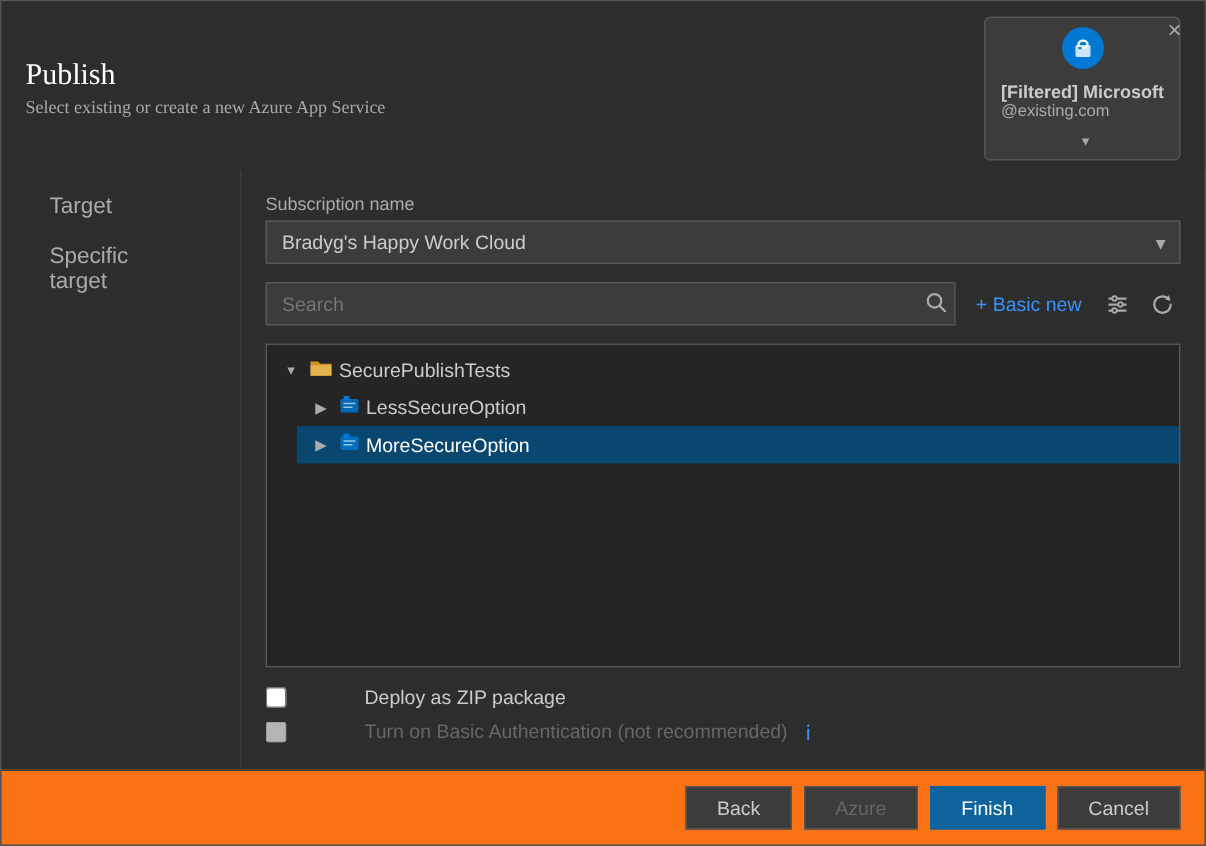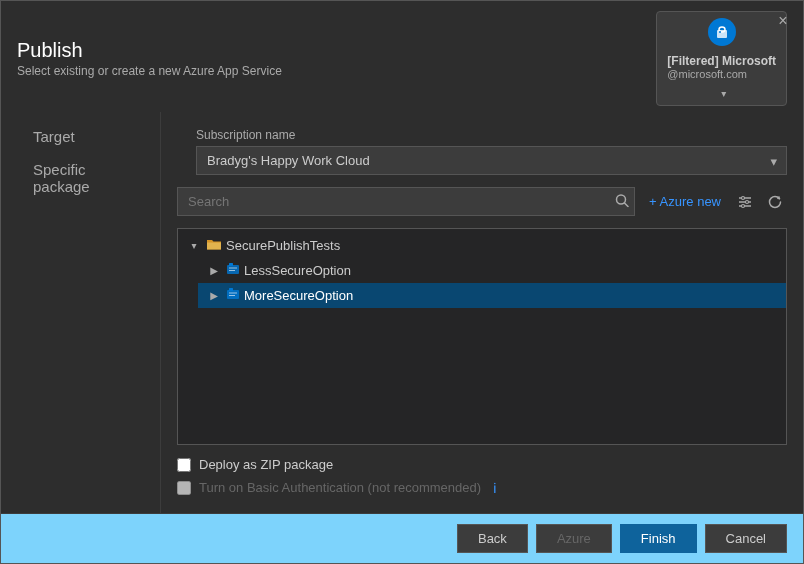--- a/index.html
+++ b/index.html
@@ -26,20 +26,21 @@
     .title-bar {
       display: flex;
       align-items: center;
       justify-content: space-between;
       padding: 10px 16px 6px 16px;
       background: #2d2d2d;
     }
     .title-left {
       display: flex;
       flex-direction: column;
+      font-family: Liberation Serif, serif;
     }
     .title-text {
       font-size: 20px;
       font-weight: 400;
       color: #ffffff;
     }
     .subtitle-text {
       font-size: 12px;
       color: #aaaaaa;
       margin-top: 2px;
@@ -125,21 +126,20 @@
       padding: 16px;
       display: flex;
       flex-direction: column;
       gap: 12px;
       overflow: hidden;
     }
     .subscription-row {
       display: flex;
       flex-direction: column;
       gap: 4px;
-      margin-left: 19px;
     }
     .label {
       font-size: 12px;
       color: #aaaaaa;
     }
     .select-wrapper {
       position: relative;
     }
     .select-wrapper select {
       width: 100%;
@@ -262,36 +262,37 @@
     }
     .checkbox-row input[type="checkbox"] {
       width: 14px;
       height: 14px;
       cursor: pointer;
       accent-color: #0078d4;
     }
     .checkbox-label {
       font-size: 13px;
       color: #cccccc;
+      margin-left: 44px;
     }
     .checkbox-label.disabled { color: #666666; }
     .info-icon {
       color: #3794ff;
       font-size: 14px;
       cursor: pointer;
       margin-left: 4px;
     }
     .footer {
       display: flex;
       align-items: center;
       justify-content: flex-end;
       padding: 10px 16px;
       gap: 8px;
       border-top: 1px solid #3c3c3c;
-      background: #7dd3fc;
+      background: #f97316;
     }
     .footer-btn {
       padding: 6px 20px;
       font-size: 13px;
       cursor: pointer;
       border: 1px solid #555;
       background: #3c3c3c;
       color: #cccccc;
       min-width: 70px;
     }
@@ -318,35 +319,35 @@
     <div class="account-badge">
       <div class="account-icon">
         <svg width="18" height="18" viewBox="0 0 18 18" fill="none">
           <rect x="4" y="7" width="10" height="8" rx="1" fill="white" opacity="0.8"></rect>
           <rect x="6" y="4" width="6" height="5" rx="3" stroke="white" stroke-width="1.5" fill="none"></rect>
           <line x1="6" y1="9" x2="8" y2="9" stroke="#0078d4" stroke-width="1.5"></line>
         </svg>
       </div>
       <div class="account-info">
         <span class="account-name">[Filtered] Microsoft</span>
-        <span class="account-email">@microsoft.com</span>
+        <span class="account-email">@existing.com</span>
       </div>
       <span class="account-chevron">▾</span>
     </div>
     <button class="close-btn">×</button>
   </div>
 
   <div class="main-content">
 
     <div class="sidebar">
       <div class="sidebar-item">
         <span>Target</span>
       </div>
       <div class="sidebar-item">
-        <span>Specific package</span>
+        <span>Specific target</span>
       </div>
     </div>
 
     <div class="content-area">
 
       <div class="subscription-row">
         <span class="label">Subscription name</span>
         <div class="select-wrapper">
           <select>
             <option>Bradyg's Happy Work Cloud</option>
@@ -358,21 +359,21 @@
         <div class="search-box">
           <input type="text" placeholder="Search" style="">
           <button class="search-icon-btn">
             <svg width="14" height="14" viewBox="0 0 14 14" fill="none">
               <circle cx="6" cy="6" r="4.5" stroke="#aaaaaa" stroke-width="1.5"></circle>
               <line x1="9.5" y1="9.5" x2="13" y2="13" stroke="#aaaaaa" stroke-width="1.5" stroke-linecap="round"></line>
             </svg>
           </button>
         </div>
         <div class="action-buttons">
-          <button class="create-new-btn">+ Azure new</button>
+          <button class="create-new-btn">+ Basic new</button>
           <button class="icon-btn" title="Configure">
             <svg width="16" height="16" viewBox="0 0 16 16" fill="none">
               <line x1="2" y1="4" x2="14" y2="4" stroke="#aaaaaa" stroke-width="1.5"></line>
               <line x1="2" y1="8" x2="14" y2="8" stroke="#aaaaaa" stroke-width="1.5"></line>
               <line x1="2" y1="12" x2="14" y2="12" stroke="#aaaaaa" stroke-width="1.5"></line>
               <circle cx="6" cy="4" r="1.5" fill="#2d2d2d" stroke="#aaaaaa" stroke-width="1.2"></circle>
               <circle cx="10" cy="8" r="1.5" fill="#2d2d2d" stroke="#aaaaaa" stroke-width="1.2"></circle>
               <circle cx="6" cy="12" r="1.5" fill="#2d2d2d" stroke="#aaaaaa" stroke-width="1.2"></circle>
             </svg>
           </button>

